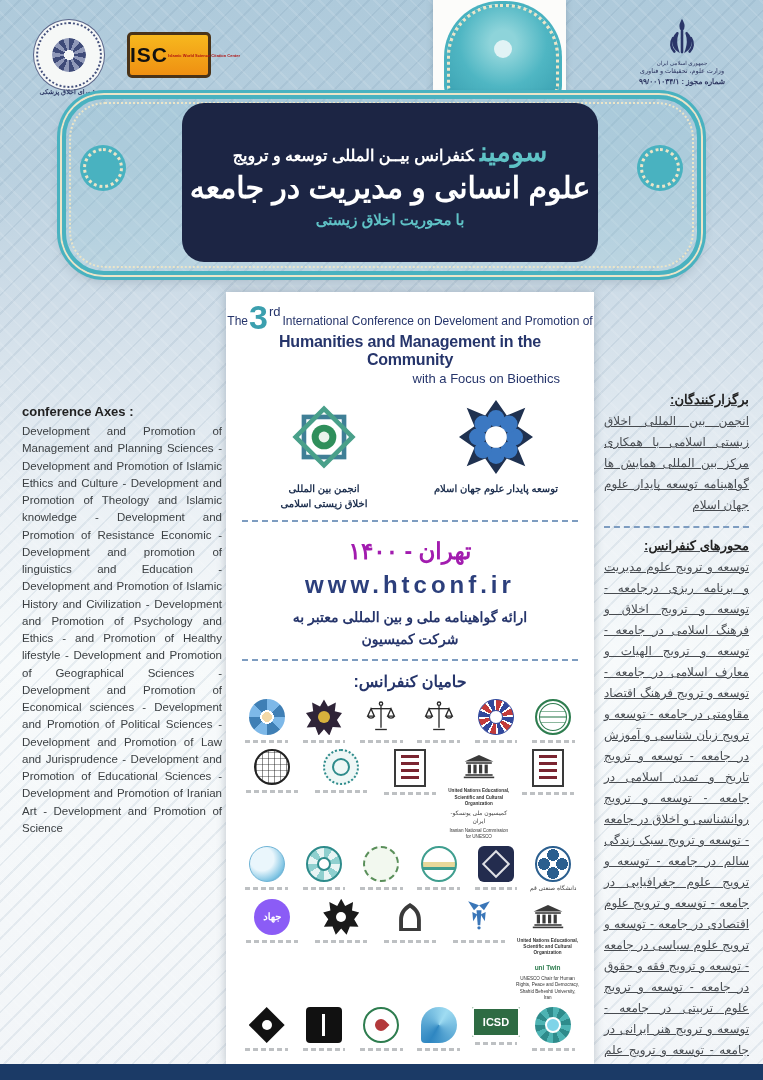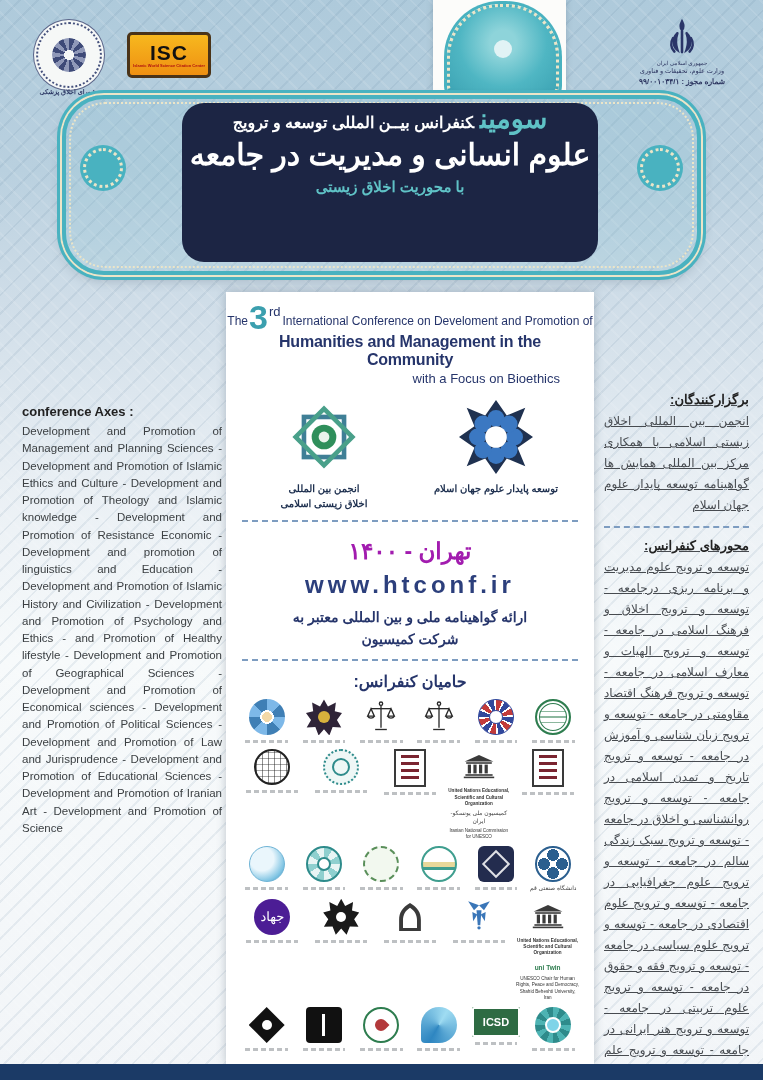--- a/index.html
+++ b/index.html
@@ -13,35 +13,35 @@
   .stripe{position:absolute;left:433px;top:0;width:133px;height:92px;background:#fcfcfa;box-shadow:0 0 6px rgba(90,110,130,.35);}
   .dome{position:absolute;left:447px;top:4px;width:106px;height:86px;background:radial-gradient(circle at 50% 42%,#8ed4da 0 18%,#4fb6c3 60%,#3da4b4 100%);
     border-radius:53px 53px 10px 10px;border:3px dotted #ece5c8;box-shadow:0 0 0 3px #49b2c0;}
   .dome::after{content:"";position:absolute;left:50%;top:38%;width:18px;height:18px;margin-left:-9px;border-radius:50%;background:#eaf6f7;opacity:.9;}
   .seal{position:absolute;left:36px;top:22px;width:62px;height:62px;border-radius:50%;background:#f6f8f7;border:2px dotted #44507c;
     box-shadow:0 0 0 2px #f6f8f7,0 0 0 3px #5a6488;display:flex;align-items:center;justify-content:center;}
   .seal-flower{width:34px;height:34px;border-radius:50%;background:repeating-conic-gradient(#3e4a78 0 20deg,#8f98b8 20deg 40deg);
     -webkit-mask:radial-gradient(circle,transparent 0 5px,#000 5px);mask:radial-gradient(circle,transparent 0 5px,#000 5px);}
   .seal-cap{position:absolute;left:18px;top:88px;width:100px;text-align:center;font-size:6.5px;color:#2e3a66;font-weight:bold;}
   .isc{position:absolute;left:127px;top:32px;width:78px;height:40px;border:3px solid #4a3318;border-radius:5px;
-    background:linear-gradient(180deg,#f7b81e,#ef9012);display:flex;flex-direction:column;align-items:center;justify-content:center;}
+    background:linear-gradient(180deg,#f7b81e,#ef9012);display:flex;flex-direction:row;align-items:center;}
   .isc-t{font-weight:bold;font-size:21px;line-height:20px;color:#111;letter-spacing:1px;}
   .isc-s{font-size:4px;color:#b01010;font-weight:bold;white-space:nowrap;}
   .gov{position:absolute;right:26px;top:18px;width:110px;text-align:center;color:#2c3560;}
   .gov svg{display:block;margin:0 auto;}
   .gov-l1{font-size:5.5px;margin-top:2px;}
   .gov-l2{font-size:6.5px;margin-top:1px;}
   .gov-lic{font-size:7.5px;font-weight:bold;margin-top:2px;}
   .frame{position:absolute;left:62px;right:62px;top:95px;height:172px;border-radius:42px;
     border:4px solid #49b2c0;box-shadow:0 0 0 2px #ece5c8,0 0 0 5px #49b2c0,0 5px 12px rgba(30,50,70,.25);background:rgba(120,190,205,.18);}
   .frame::after{content:"";position:absolute;inset:3px;border:2px dotted #ece5c8;border-radius:36px;}
   .med{position:absolute;width:34px;height:34px;border-radius:50%;background:#49b2c0;border:3px dotted #ece5c8;box-shadow:0 0 0 3px #49b2c0;top:148px;}
   .med.l{left:83px;} .med.r{right:83px;}
   .navybox{position:absolute;left:182px;right:165px;top:103px;height:159px;background:#1c2544;border-radius:22px;
-    display:flex;flex-direction:column;align-items:center;direction:rtl;color:#fff;}
+    display:flex;flex-direction:column;align-items:center;justify-content:center;direction:rtl;color:#fff;}
   .fa-l1{font-size:16px;font-weight:bold;}
   .fa-third{font-size:27px;font-weight:bold;color:#5fc2c6;margin-left:6px;}
   .fa-l2{font-size:30px;font-weight:bold;margin-top:2px;}
   .fa-l3{font-size:15px;font-weight:bold;color:#5fc2c6;margin-top:6px;}
   
   .main{position:absolute;top:292px;left:0;right:0;bottom:16px;display:flex;align-items:stretch;}
   .colL{width:226px;padding:112px 4px 0 22px;box-sizing:border-box;color:#3c4043;}
   .colL .axt{font-weight:bold;font-size:13px;color:#222;margin-bottom:4px;}
   .colL .axb{font-size:11.5px;line-height:1.5;text-align:justify;}
   .card{width:368px;background:#fff;box-shadow:0 0 9px rgba(40,60,80,.28);box-sizing:border-box;padding:8px 12px 6px;display:flex;flex-direction:column;}
@@ -98,21 +98,21 @@
   .t-compass::after{content:"";width:10px;height:10px;border-radius:50%;background:#fff;border:2px solid #2e8b8b;}
   .t-green-orn{border-radius:50%;border:2px dashed #5a8f5a;background:#f2f8ef;}
   .t-wave-seal{border-radius:50%;border:2px solid #3f9e8f;background:linear-gradient(180deg,#fff 0 44%,#e8d89a 44% 58%,#3f9e8f 58% 68%,#fff 68%);}
   .t-dark-square{background:#232c4e;border-radius:6px;}
   .t-dark-square::after{content:"";width:16px;height:16px;border:2px solid #fff;transform:rotate(45deg);opacity:.85;}
   .t-knot-blue{border-radius:50%;border:2px solid #2b5f8f;background:
     radial-gradient(circle at 50% 22%,#2b5f8f 0 6px,transparent 6px),
     radial-gradient(circle at 50% 78%,#2b5f8f 0 6px,transparent 6px),
     radial-gradient(circle at 22% 50%,#2b5f8f 0 6px,transparent 6px),
     radial-gradient(circle at 78% 50%,#2b5f8f 0 6px,transparent 6px),#fff;}
-  .t-jahad{border-radius:50%;background:#4c1d95;color:#fff;font-size:13px;font-weight:normal;}
+  .t-jahad{border-radius:50%;background:#8b5cf6;color:#fff;font-size:10px;font-weight:bold;}
   .t-star-black{background:#1a1a1a;clip-path:polygon(50% 0,61% 20%,83% 9%,80% 33%,100% 38%,86% 57%,98% 78%,74% 77%,65% 100%,50% 83%,35% 100%,26% 77%,2% 78%,14% 57%,0 38%,20% 33%,17% 9%,39% 20%);}
   .t-star-black::after{content:"";width:10px;height:10px;border-radius:50%;background:#fff;}
   .t-tulip-black{background:#111;clip-path:polygon(50% 0,100% 50%,50% 100%,0 50%);}
   .t-tulip-black::after{content:"";width:10px;height:10px;border-radius:50%;background:#fff;}
   .t-book-black{background:#111;border-radius:4px;}
   .t-book-black::after{content:"";width:3px;height:22px;background:#fff;}
   .t-med-flower{border-radius:50%;border:2px solid #2e7d4f;background:#fff;}
   .t-med-flower::after{content:"";width:12px;height:12px;border-radius:50% 0 50% 50%;background:#b3393b;transform:rotate(45deg);}
   .t-wave-swirl{border-radius:50% 50% 50% 4px;background:conic-gradient(from 210deg,#2e86c1,#9fdcf2,#2e86c1);}
   .t-icsd{width:48px;height:30px;background:#2e6b43;box-shadow:inset 0 0 0 2px #fff,inset 0 0 0 3px #2e6b43;color:#fff;font-weight:bold;font-size:11px;border-radius:2px;}

